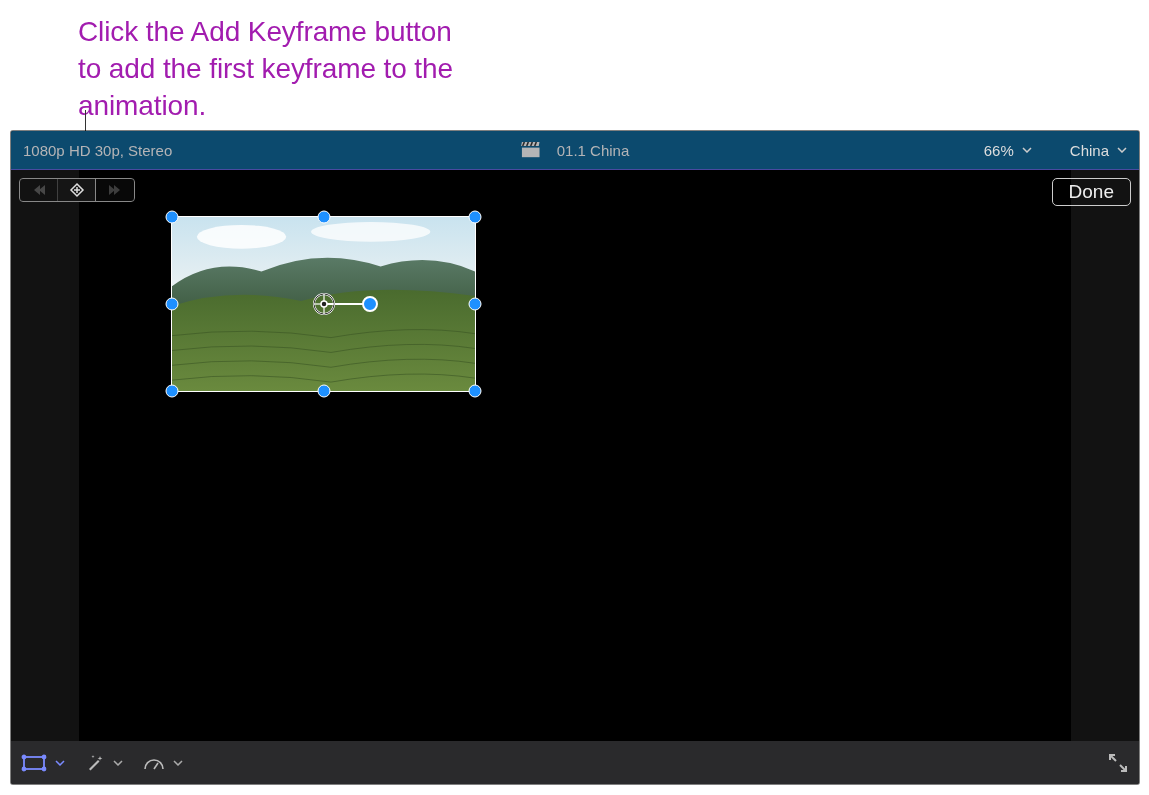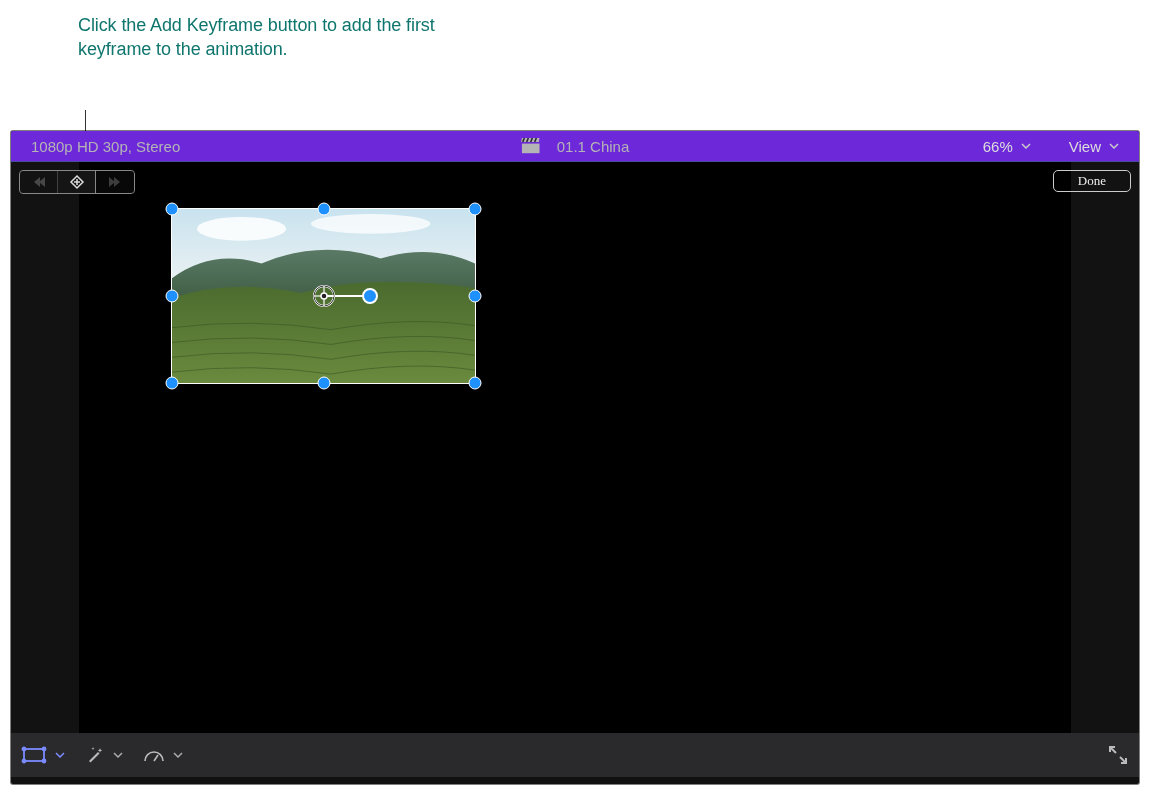--- a/index.html
+++ b/index.html
@@ -12,22 +12,22 @@
       background: #fff;
       width: 1149px;
       height: 795px;
       overflow: hidden;
       position: relative;
     }
     .callout {
       position: absolute;
       left: 78px;
       top: 14px;
-      color: #0f766e;
-      font-size: 18px;
+      color: #a21caf;
+      font-size: 28px;
       line-height: 1.32;
       letter-spacing: -0.1px;
       width: 380px;
     }
     .callout-leader {
       position: absolute;
       left: 85px;
       top: 110px;
       width: 1px;
       height: 84px;
@@ -38,27 +38,27 @@
       left: 11px;
       top: 131px;
       width: 1128px;
       height: 653px;
       background: #111;
       border-radius: 2px;
       overflow: hidden;
       box-shadow: 0 0 0 1px rgba(0,0,0,0.5);
     }
     .toolbar {
-      height: 30px;
-      background: #6d28d9;
+      height: 38px;
+      background: #0c4a6e;
       display: flex;
       align-items: center;
       color: #b4b4b6;
       font-size: 15px;
-      padding: 0 20px;
+      padding: 0 12px;
       position: relative;
     }
     .toolbar-left {
       display: flex;
       align-items: center;
     }
     .toolbar-center {
       position: absolute;
       left: 50%;
       transform: translateX(-50%);
@@ -126,25 +126,24 @@
     }
     .kf-btn:last-child { border-right: none; }
     .kf-btn.disabled { opacity: 0.4; }
     .done-btn {
       position: absolute;
       right: 8px;
       top: 8px;
       border: 1.5px solid #ccc;
       color: #eee;
       background: transparent;
-      padding: 2px 24px;
+      padding: 2px 16px;
       border-radius: 5px;
-      font-size: 13px;
+      font-size: 19px;
       cursor: pointer;
-      font-family: Liberation Serif, serif;
     }
     .clip-frame {
       position: absolute;
       left: 160px;
       top: 46px;
       width: 305px;
       height: 176px;
       border: 1.5px solid #fff;
     }
     .clip-image {
@@ -289,21 +288,21 @@
     <div class="toolbar-right">
       <div class="zoom-group">
         <span>66%</span>
         <span>
           <svg class="chevron-down" viewBox="0 0 10 6" fill="none" stroke="#ccc" stroke-width="1.5">
             <polyline points="1,1 5,5 9,1"></polyline>
           </svg>
         </span>
       </div>
       <div class="view-group">
-        <span>View</span>
+        <span>China</span>
         <span>
           <svg class="chevron-down" viewBox="0 0 10 6" fill="none" stroke="#ccc" stroke-width="1.5">
             <polyline points="1,1 5,5 9,1"></polyline>
           </svg>
         </span>
       </div>
     </div>
   </div>
 
   <div class="viewer-separator"></div>

